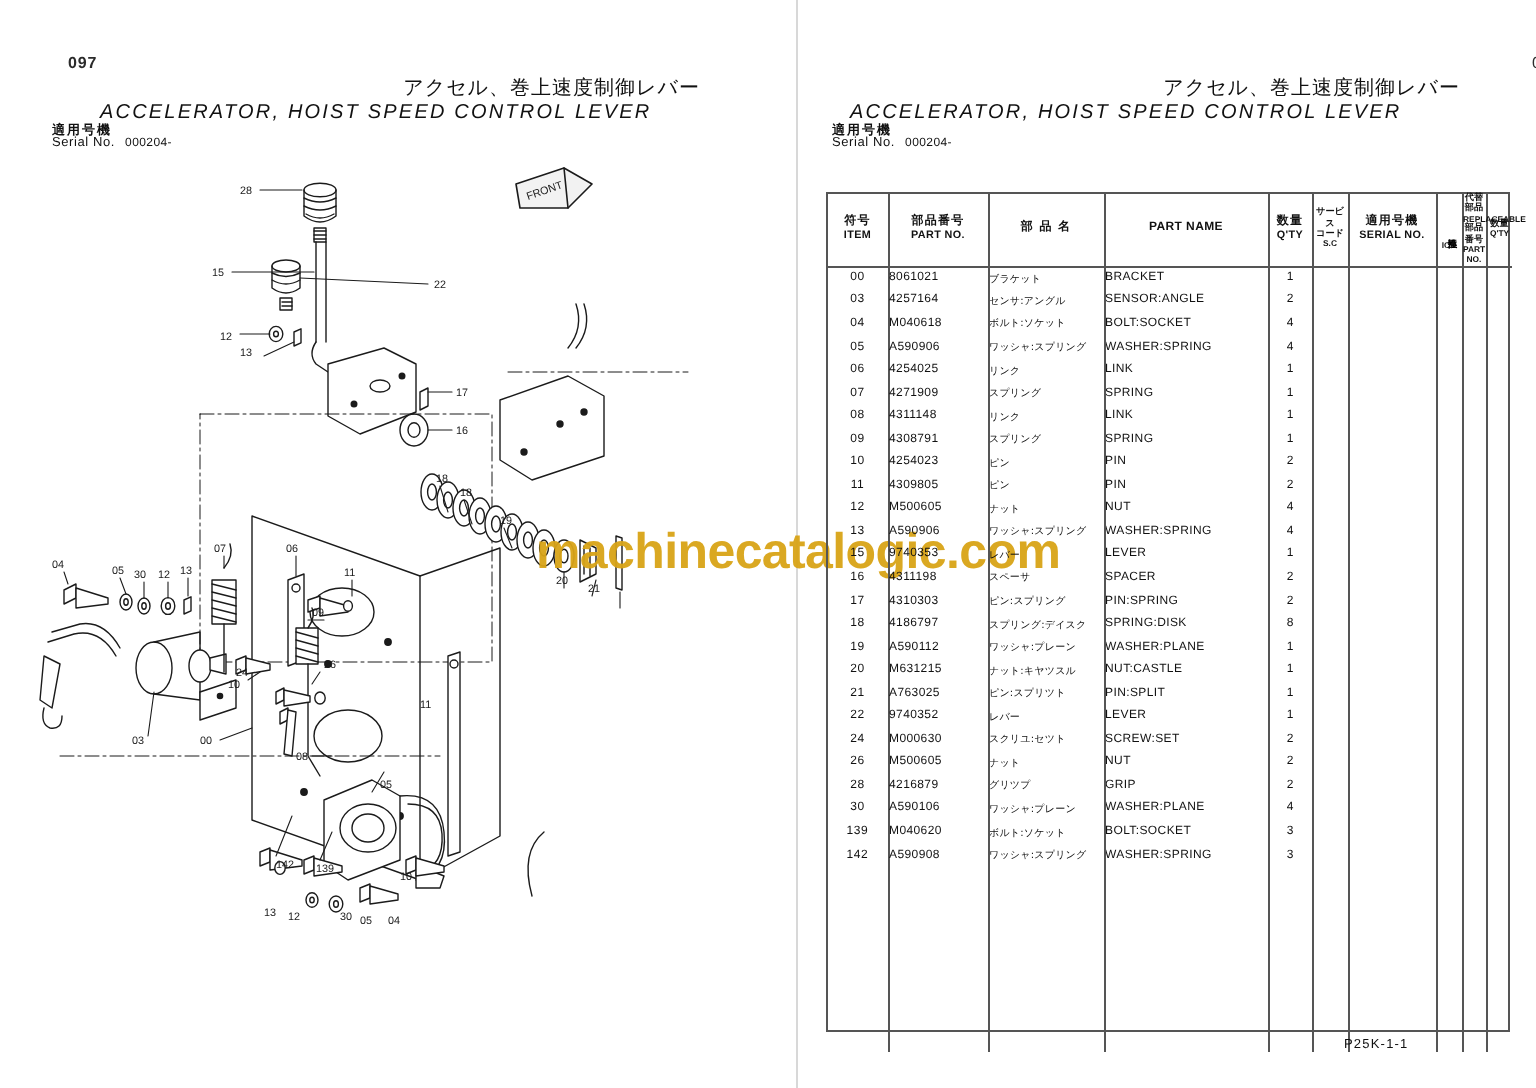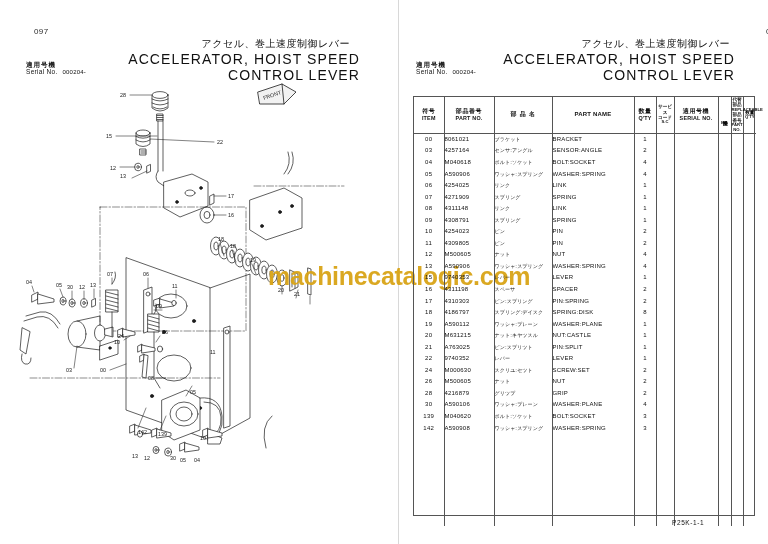--- a/index.html
+++ b/index.html
@@ -5,21 +5,21 @@
   html,body{margin:0;padding:0;background:#c8c8c8;}
   body{font-family:"Liberation Sans",sans-serif;}
   .page{position:relative;width:768px;height:544px;background:#ffffff;overflow:hidden;}
   
   .spine{position:absolute;left:398px;top:0;width:1px;height:544px;background:#d8d8d8;}
 
   
   .pgnum{position:absolute;font-size:8px;color:#2b2b2b;letter-spacing:.4px;}
   .ttl-jp{position:absolute;text-align:right;font-size:10px;font-weight:normal;color:#111;letter-spacing:.5px;
           font-family:"DejaVu Sans",sans-serif;}
-  .ttl-en{position:absolute;text-align:right;font-size:14px;color:#111;letter-spacing:1.1px;}
+  .ttl-en{position:absolute;text-align:left;font-size:10px;color:#111;letter-spacing:1.1px;font-style:italic;}
   .serial-wrap{position:absolute;display:flex;align-items:flex-end;gap:5px;}
   .serial-lab{line-height:1.05;}
   .serial-jp{font-size:6.5px;font-weight:bold;color:#111;font-family:"DejaVu Sans",sans-serif;letter-spacing:1px;}
   .serial-en{font-size:6.5px;color:#111;letter-spacing:.3px;}
   .serial-val{font-size:6px;color:#111;padding-bottom:.5px;letter-spacing:.2px;}
 
   
   .diagram{position:absolute;left:14px;top:78px;width:372px;height:392px;}
   .diagram svg{display:block;}
   .callout{font-family:"Liberation Sans",sans-serif;font-size:5.4px;fill:#1a1a1a;}
@@ -52,21 +52,21 @@
   .c-qty{text-align:center;}
   .foot-code{position:absolute;left:672px;top:519px;font-size:6.5px;color:#111;letter-spacing:.6px;}
 </style>
 </head>
 <body>
 
 <div class="page">
 
   <div class="spine"></div>
 
-  <div class="pgnum" style="left:34px;top:27px;">097</div>
+  <div class="pgnum" style="left:34px;top:27px;font-weight:bold;">097</div>
   <div class="ttl-jp" style="left:60px;top:37px;width:290px;">アクセル、巻上速度制御レバー</div>
   <div class="ttl-en" style="left:50px;top:51px;width:310px;">ACCELERATOR, HOIST SPEED CONTROL LEVER</div>
 
   <div class="serial-wrap" style="left:26px;top:62px;">
     <div class="serial-lab">
       <div class="serial-jp">適用号機</div>
       <div class="serial-en">Serial No.</div>
     </div>
     <div class="serial-val">000204-</div>
   </div>

